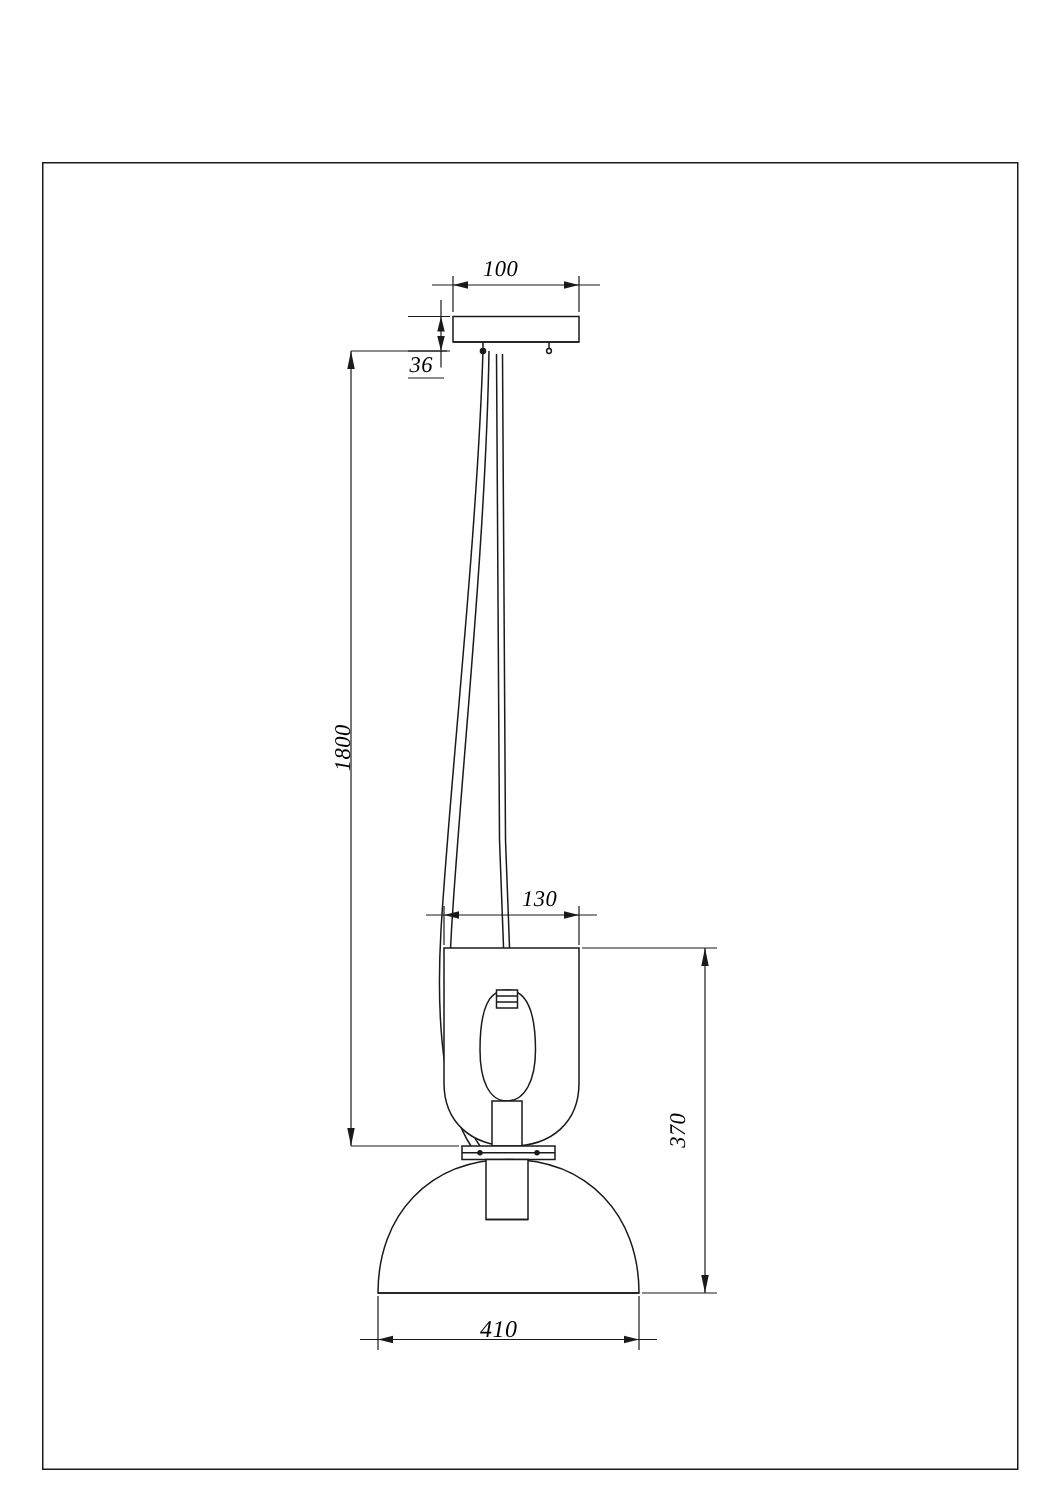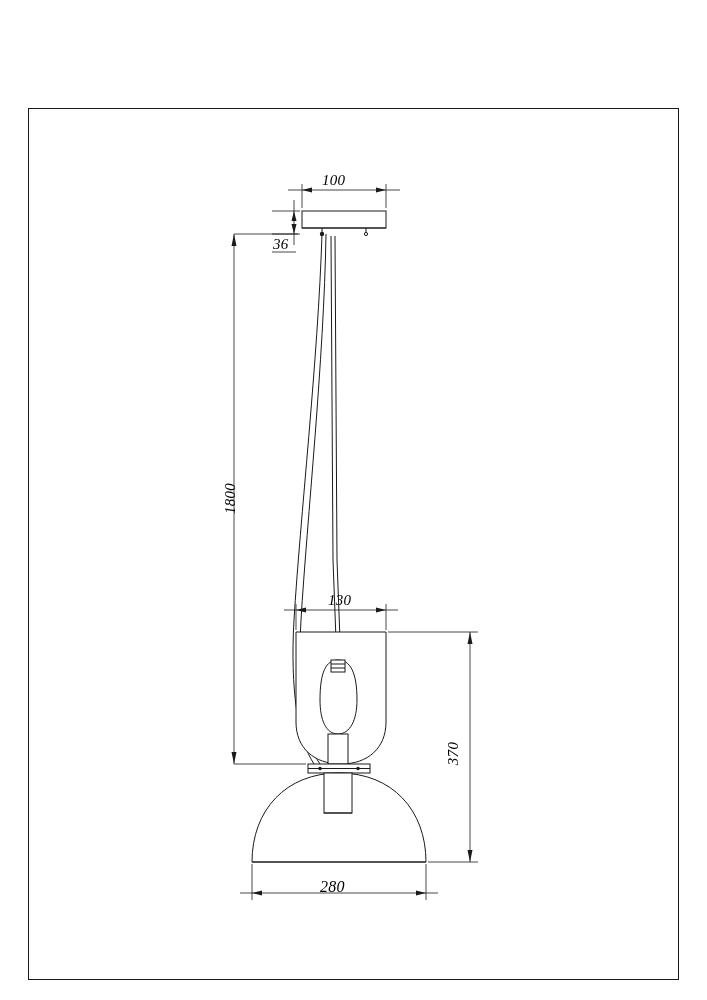--- a/index.html
+++ b/index.html
@@ -148,19 +148,19 @@
 
     </g>
   </svg>
 
   <div class="dim-label" style="left:322px; top:172px;">100</div>
 
   <div class="dim-label" style="left:273px; top:236px;">36</div>
 
   <div class="dim-label vertical" style="left:200px; top:490px; width:60px; text-align:center;">1800</div>
 
-  <div class="dim-label" style="left:328px; top:592px;font-style:italic;">130</div>
+  <div class="dim-label" style="left:348px; top:592px;font-style:italic;">130</div>
 
   <div class="dim-label vertical" style="left:428px; top:745px; width:50px; text-align:center;">370</div>
 
-  <div class="dim-label" style="left:320px; top:878px; font-size:16px;">280</div>
+  <div class="dim-label" style="left:320px; top:878px; font-size:16px;">410</div>
 
 </div>
 
 </body></html>

